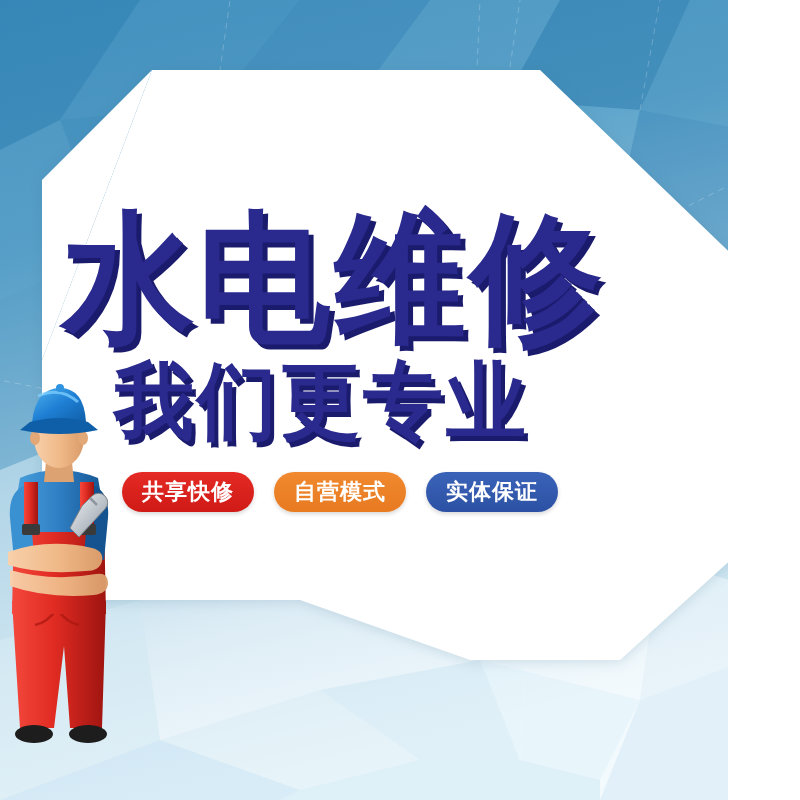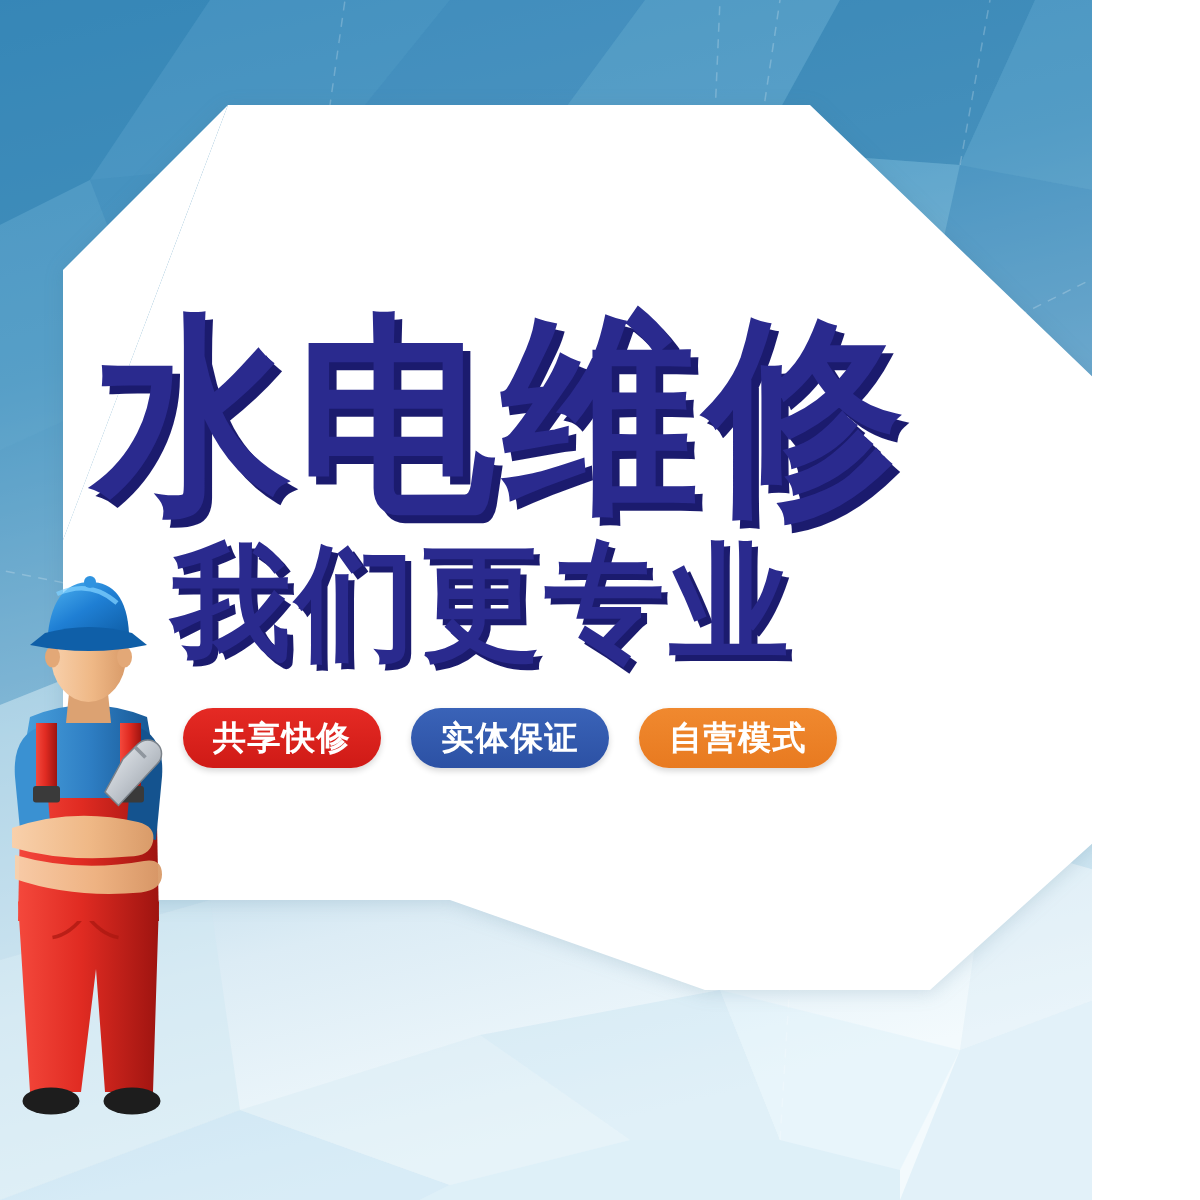--- a/index.html
+++ b/index.html
@@ -112,22 +112,22 @@
   </svg>
 
   <div class="content">
 
     <div class="headline">水电维修</div>
 
     <div class="subheadline">我们更专业</div>
 
     <div class="badges">
       <span class="badge b0">共享快修</span>
+      <span class="badge b1">自营模式</span>
       <span class="badge b2">实体保证</span>
-      <span class="badge b1">自营模式</span>
     </div>
 
     <svg class="worker" viewBox="0 0 130 420">
       <defs>
         <linearGradient id="capG" x1="0" y1="0" x2="1" y2="1">
           <stop offset="0" stop-color="#4fb3f0"></stop>
           <stop offset="0.5" stop-color="#1f7fd4"></stop>
           <stop offset="1" stop-color="#0f5fa8"></stop>
         </linearGradient>
         <linearGradient id="skinG" x1="0" y1="0" x2="1" y2="0">

